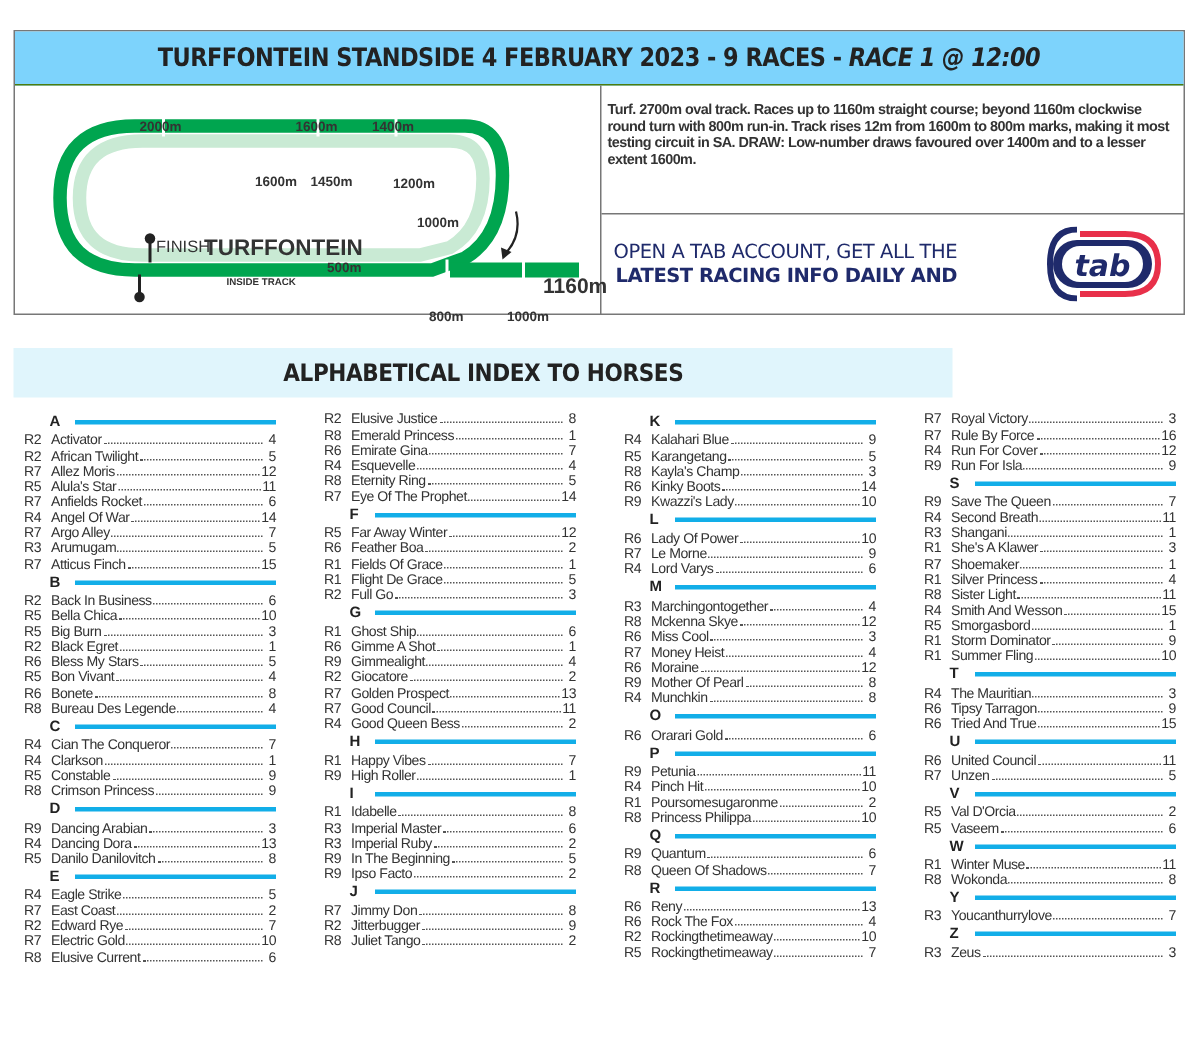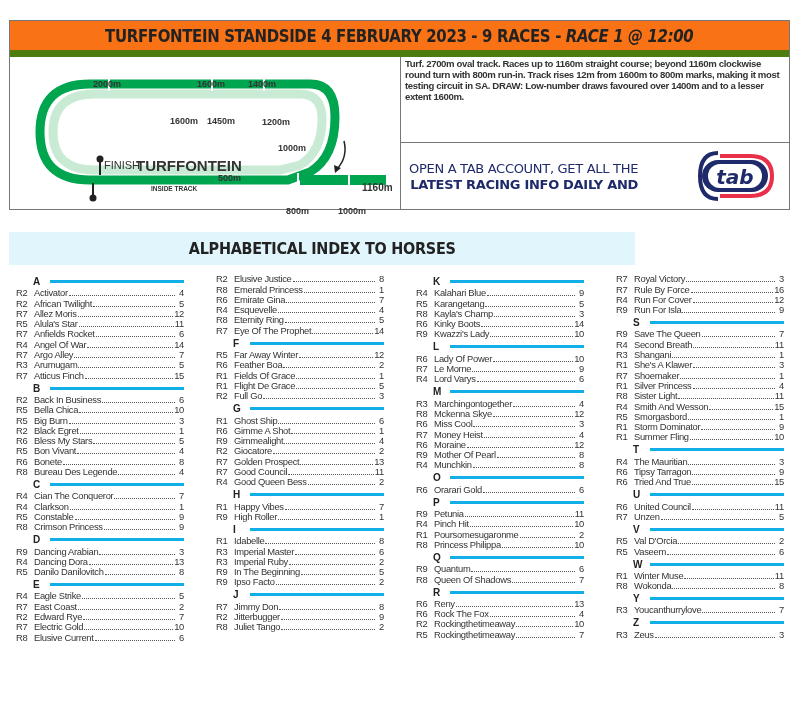--- a/index.html
+++ b/index.html
@@ -1,24 +1,24 @@
 <!DOCTYPE html>
 <html><head>
 <meta charset="utf-8">
 <style>
   * { box-sizing: border-box; margin: 0; padding: 0; }
   body { width: 800px; height: 708px; background: #ffffff; font-family: "Liberation Sans", sans-serif; color: #222; position: relative; overflow: hidden; }
 
   .top-box { position: absolute; left: 9px; top: 20px; width: 781px; height: 190px; border: 1px solid #777; }
-  .title-bar { height: 36px; background: #f97316; border-bottom: 7px solid #4d7c0f; display: flex; align-items: center; justify-content: center; }
+  .title-bar { height: 36px; background: #7dd3fc; border-bottom: 1px solid #4d7c0f; display: flex; align-items: center; justify-content: center; }
   .title-bar h1 { font-family: "DejaVu Sans", sans-serif; font-weight: bold; font-size: 17px; color: #222; letter-spacing: -0.4px; transform: scaleX(0.88); white-space: nowrap; }
   .title-bar h1 em { font-style: italic; }
 
   .map-panel { position: absolute; left: 0; top: 36px; width: 391px; height: 153px; border-right: 1px solid #777; }
-  .desc-panel { position: absolute; left: 391px; top: 36px; width: 389px; height: 86px; border-bottom: 1px solid #777; padding: 1px 4px; }
+  .desc-panel { position: absolute; left: 391px; top: 36px; width: 389px; height: 86px; border-bottom: 1px solid #777; padding: 11px 4px; }
   .desc-panel p { font-family: "Liberation Sans", sans-serif; font-size: 9.6px; font-weight: bold; line-height: 11px; color: #333; letter-spacing: -0.35px; }
   .ad-panel { position: absolute; left: 391px; top: 122px; width: 389px; height: 67px; display: flex; align-items: center; padding-left: 8px; text-align: right; }
   .ad-text { font-family: "DejaVu Sans", sans-serif; line-height: 16px; font-size: 13px; color: #1f2a6b; letter-spacing: -0.3px; }
   .ad-text .l1 { font-weight: normal; }
   .ad-text .l2, .ad-text .l3 { font-weight: bold; }
   .ad-text .url { color: #e8304a; }
   .tab-logo { position: absolute; right: 14px; top: 8px; width: 78px; height: 50px; }
 
   .index-bar { position: absolute; left: 9px; top: 232px; width: 626px; height: 33px; background: #e0f5fc; display: flex; align-items: center; justify-content: center; }
   .index-bar h2 { font-family: "DejaVu Sans", sans-serif; font-weight: bold; font-size: 16px; color: #222; transform: scaleX(0.9); letter-spacing: -0.3px; }
@@ -74,21 +74,21 @@
     <span style="position:absolute;left:238px;top:22px;font-size:9px;font-weight:bold;color:#333;">1400m</span>
     <span style="position:absolute;left:160px;top:59px;font-size:9px;font-weight:bold;color:#333;">1600m</span>
     <span style="position:absolute;left:197px;top:59px;font-size:9px;font-weight:bold;color:#333;">1450m</span>
     <span style="position:absolute;left:252px;top:60px;font-size:9px;font-weight:bold;color:#333;">1200m</span>
     <span style="position:absolute;left:126px;top:83px;font-size:15px;font-weight:bold;color:#333;margin-top:17px;">TURFFONTEIN</span>
     <span style="position:absolute;left:268px;top:86px;font-size:9px;font-weight:bold;color:#333;">1000m</span>
     <span style="position:absolute;left:94px;top:102px;font-size:11px;color:#333;">FINISH</span>
     <span style="position:absolute;left:208px;top:116px;font-size:9px;font-weight:bold;color:#333;">500m</span>
     <span style="position:absolute;left:141px;top:128px;font-size:6.5px;font-weight:bold;color:#333;">INSIDE TRACK</span>
     <span style="position:absolute;left:132px;top:137px;font-size:6.5px;font-weight:bold;color:#fff;">STANDSIDE TRACK</span>
-    <span style="position:absolute;left:352px;top:125px;font-size:10px;font-weight:bold;color:#333;">1160m</span>
+    <span style="position:absolute;left:352px;top:125px;font-size:14px;font-weight:bold;color:#333;">1160m</span>
     <span style="position:absolute;left:276px;top:149px;font-size:9px;font-weight:bold;color:#333;">800m</span>
     <span style="position:absolute;left:328px;top:149px;font-size:9px;font-weight:bold;color:#333;">1000m</span>
   </div>
 
   <div class="desc-panel">
     <p>Turf. 2700m oval track. Races up to 1160m straight course; beyond 1160m clockwise round turn with 800m run-in. Track rises 12m from 1600m to 800m marks, making it most testing circuit in SA. DRAW: Low-number draws favoured over 1400m and to a lesser extent 1600m.</p>
   </div>
 
   <div class="ad-panel">
     <div class="ad-text">

